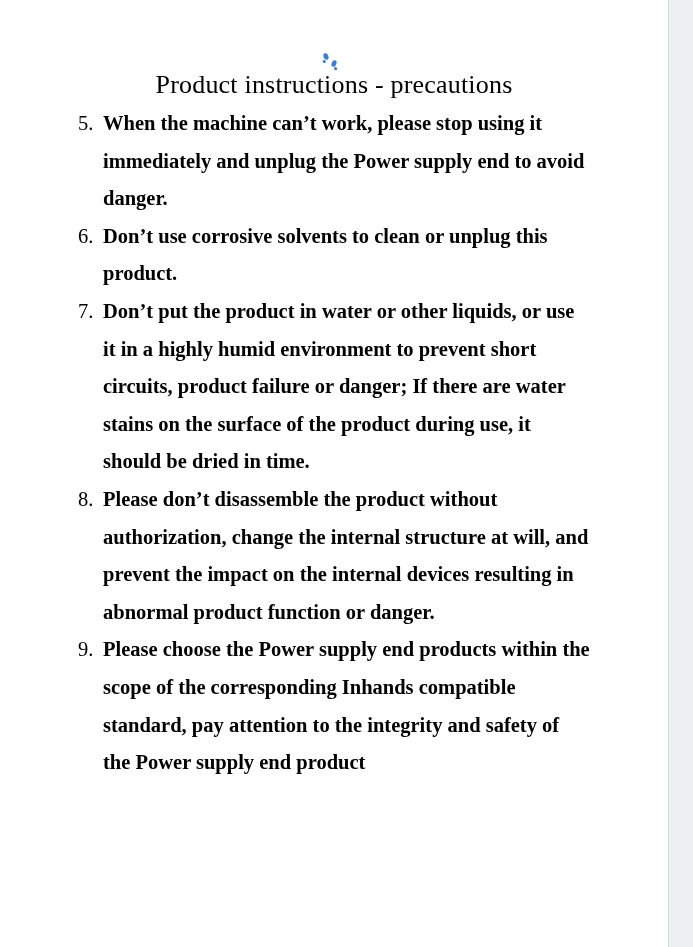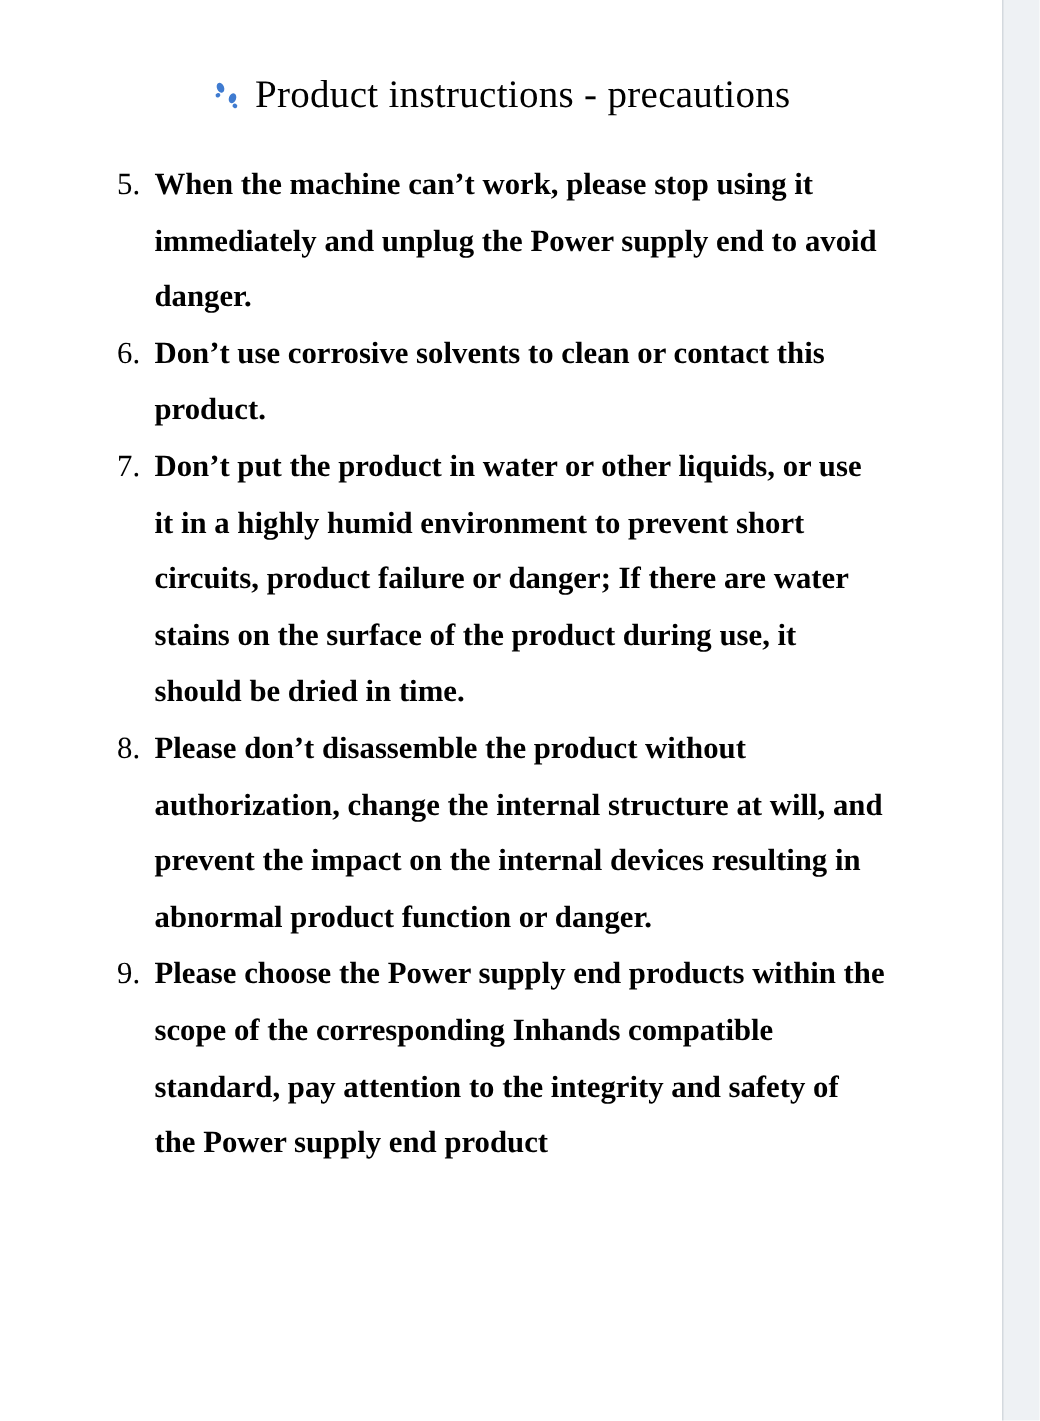--- a/index.html
+++ b/index.html
@@ -36,20 +36,21 @@
   }
   .title-row {
     position: absolute;
     top: 50px;
     left: 0;
     width: 668px;
     text-align: center;
     display: flex;
     align-items: center;
     justify-content: center;
+    flex-direction: column;
   }
   .title-icon {
     display: inline-block;
     width: 20px;
     height: 22px;
     margin-right: 9px;
     position: relative;
     top: 1px;
   }
   .title-text {
@@ -109,21 +110,21 @@
 
   <div class="body-list">
 
     <p class="para">
       <span class="num">5.</span>
       <span class="txt">When the machine can’t work, please stop using it immediately and unplug the Power supply end to avoid danger.</span>
     </p>
 
     <p class="para">
       <span class="num">6.</span>
-      <span class="txt">Don’t use corrosive solvents to clean or contact this product.</span>
+      <span class="txt">Don’t use corrosive solvents to clean or unplug this product.</span>
     </p>
 
     <p class="para">
       <span class="num">7.</span>
       <span class="txt">Don’t put the product in water or other liquids, or use it in a highly humid environment to prevent short circuits, product failure or danger; If there are water stains on the surface of the product during use, it should be dried in time.</span>
     </p>
 
     <p class="para">
       <span class="num">8.</span>
       <span class="txt">Please don’t disassemble the product without authorization, change the internal structure at will, and prevent the impact on the internal devices resulting in abnormal product function or danger.</span>

